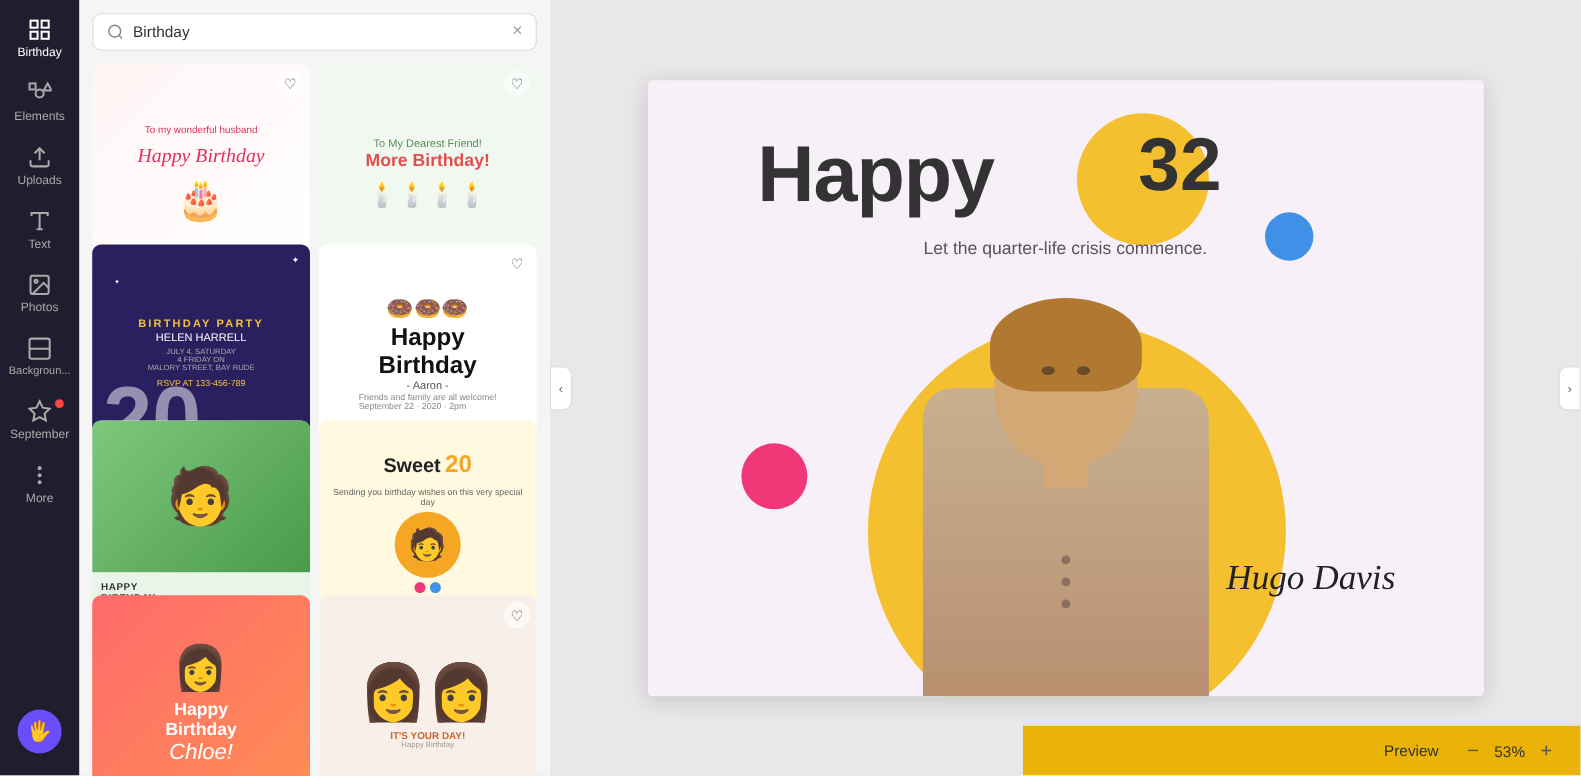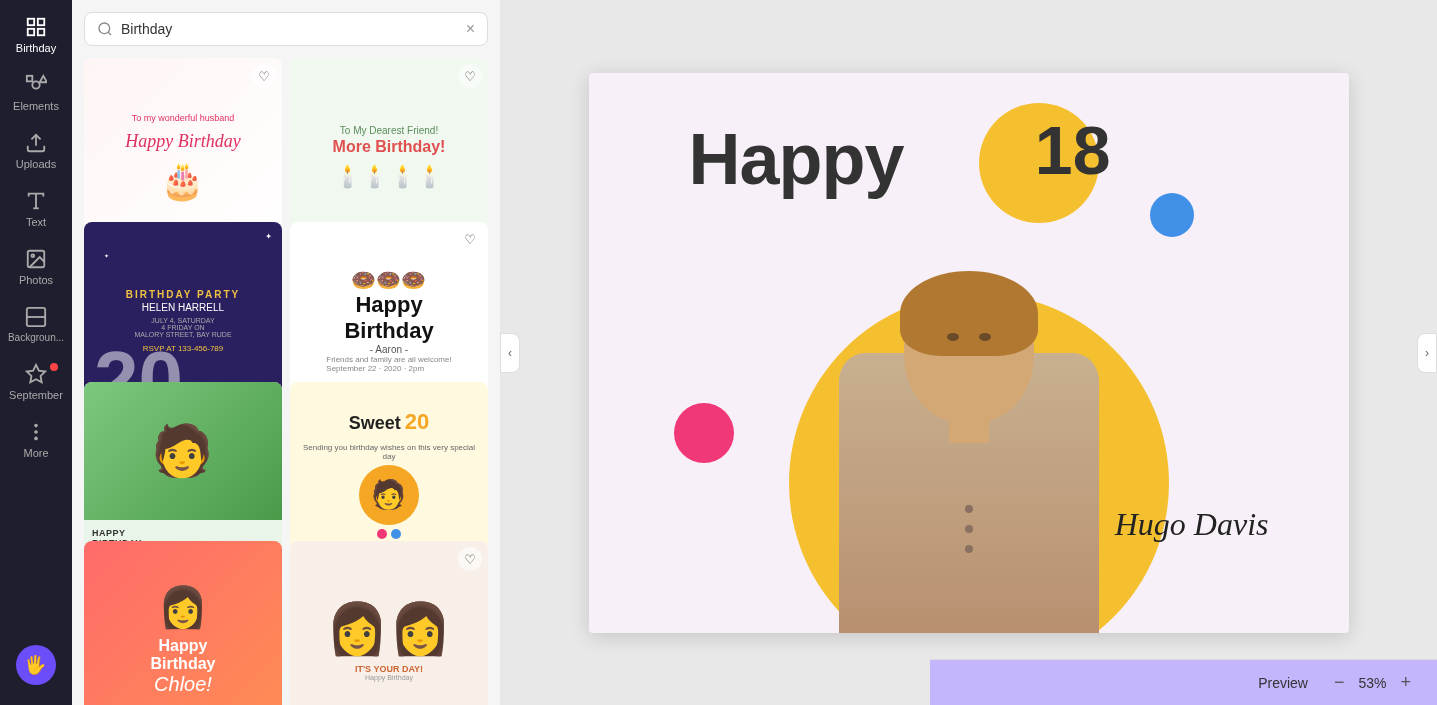--- a/index.html
+++ b/index.html
@@ -383,24 +383,24 @@
       color: #222;
       font-style: italic;
     }
 
     
     .bottom-bar {
       position: absolute;
       bottom: 0;
       right: 0;
       left: 430px;
-      background: #c4b5fd;
+      background: #eab308;
       border-top: 1px solid #ddd;
       display: flex;
-      align-items: center;
+      align-items: flex-start;
       justify-content: flex-end;
       padding: 10px 20px;
       gap: 12px;
     }
     .preview-btn {
       background: none;
       border: none;
       font-size: 14px;
       color: #333;
       cursor: pointer;
@@ -590,22 +590,23 @@
     <div class="gold-top-circle"></div>
 
     <div class="blue-circle"></div>
 
     <div class="yellow-circle"></div>
 
     <div class="pink-circle"></div>
 
     <div class="canvas-title">Happy</div>
 
-    <div class="canvas-number">18</div>
-
+    <div class="canvas-number">32</div>
+
+    <div class="canvas-subtitle">Let the quarter-life crisis commence.</div>
 
     <div class="person-photo">
       <div style="position:relative;width:300px;height:380px">
 
         <div style="position:absolute;bottom:0;left:50%;transform:translateX(-50%);width:260px;height:280px;background:linear-gradient(180deg,#c8b090 0%,#b89070 100%);border-radius:10% 10% 0 0"></div>
 
         <div style="position:absolute;top:20px;left:50%;transform:translateX(-50%);width:130px;height:150px;background:#d4a875;border-radius:50% 50% 45% 45%;z-index:2"></div>
 
         <div style="position:absolute;top:18px;left:50%;transform:translateX(-50%);width:138px;height:85px;background:#b07830;border-radius:50% 50% 30% 30%;z-index:3"></div>
 

